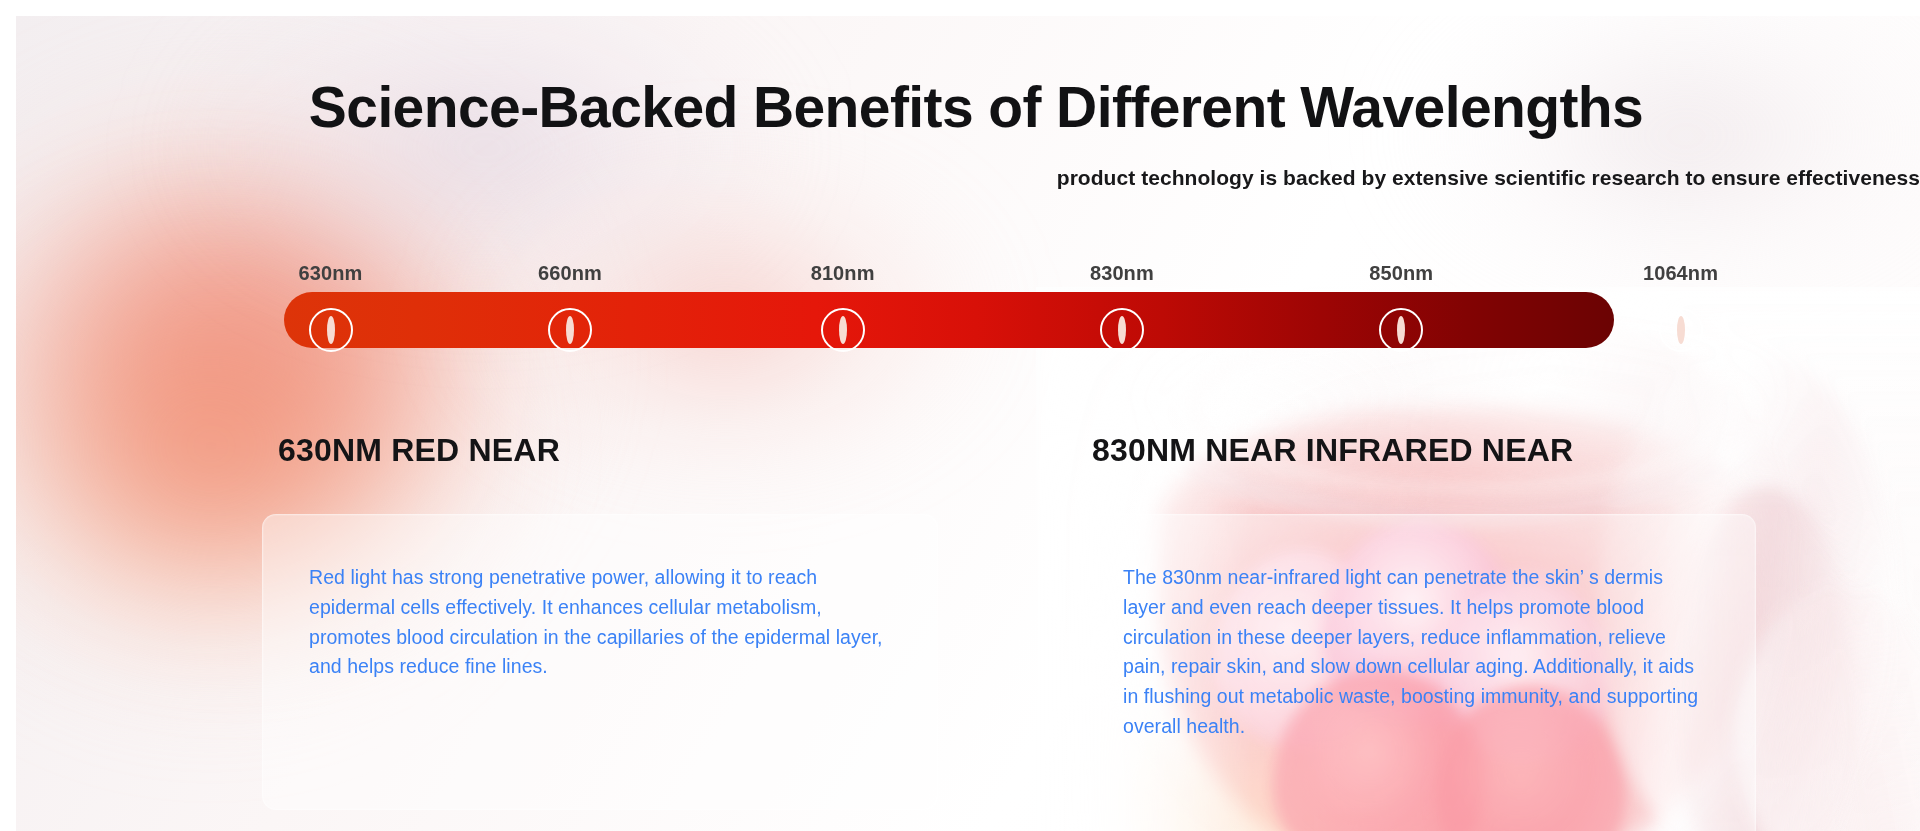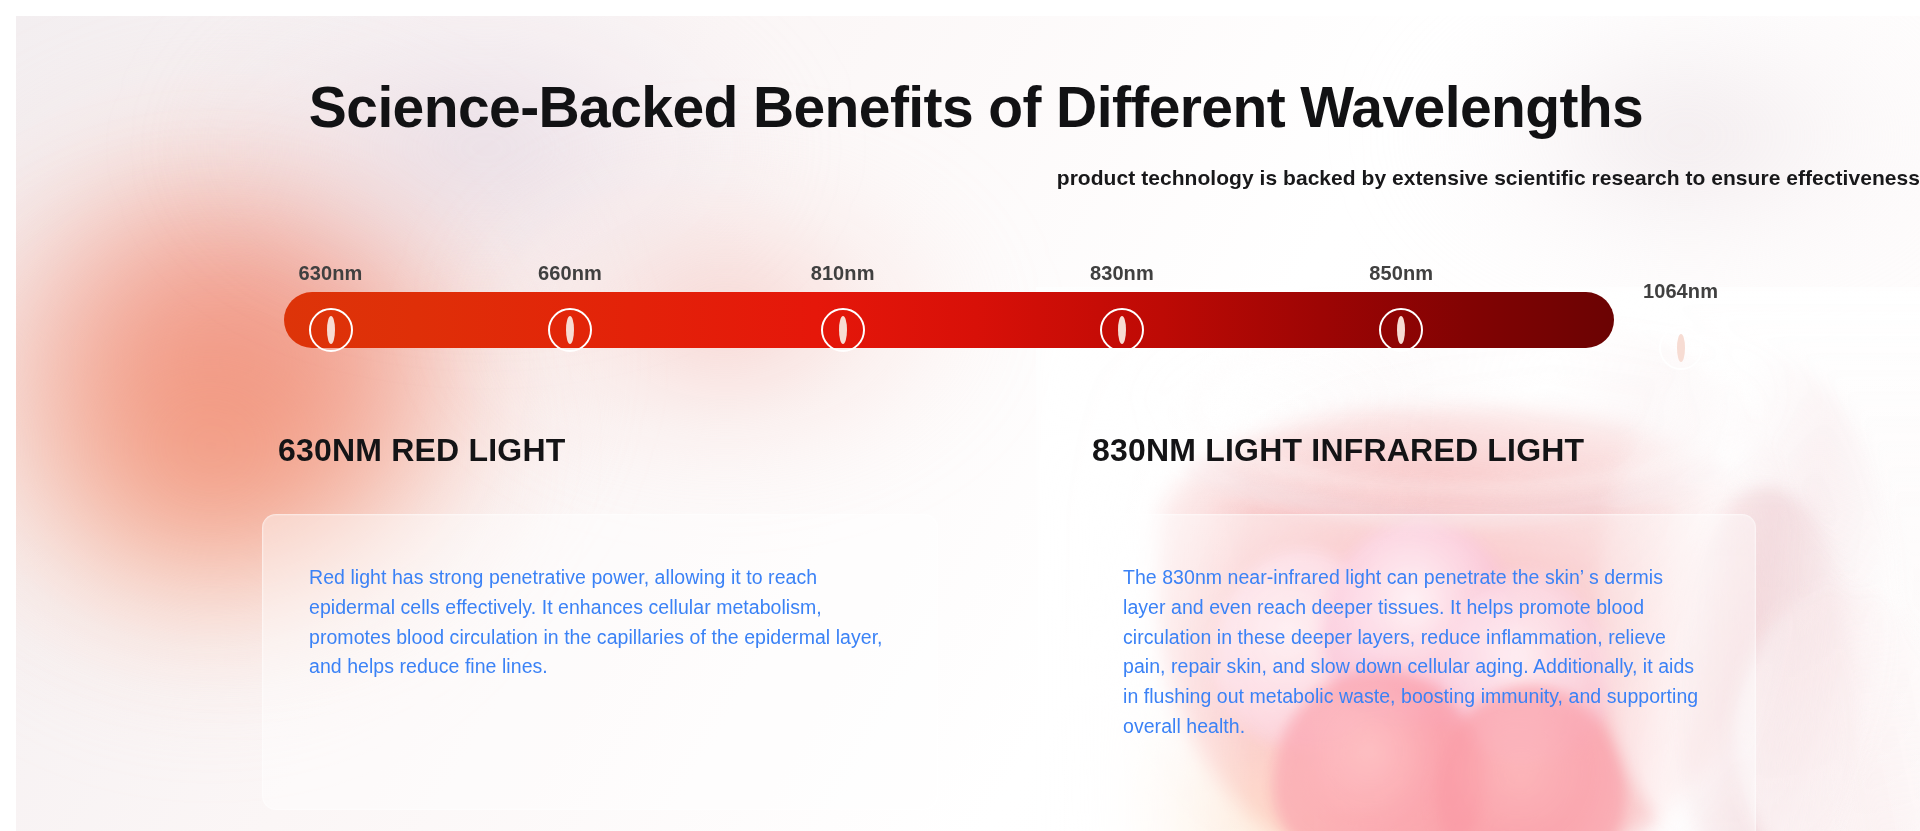--- a/index.html
+++ b/index.html
@@ -339,35 +339,35 @@
             <div class="node-dot" style="border-color: rgb(255, 255, 255);"></div>
           </div>
           <div class="node" style="left: 63%;">
             <div class="node-label">830nm</div>
             <div class="node-dot" style="border-color: rgb(255, 255, 255);"></div>
           </div>
           <div class="node" style="left: 84%;">
             <div class="node-label">850nm</div>
             <div class="node-dot" style="border-color: rgb(255, 255, 255);"></div>
           </div>
-          <div class="node" style="left: 105%; margin-top: 18px;">
+          <div class="node" style="left: 105%;">
             <div class="node-label">1064nm</div>
             <div class="node-dot" style="border-color: rgb(255, 255, 255);"></div>
           </div>
         </div>
     </div>
 
     <div class="col left">
-      <div class="col-heading">630NM RED LIGHT</div>
+      <div class="col-heading">630NM RED NEAR</div>
       <div class="col-card">
         <div class="col-body">Red light has strong penetrative power, allowing it to reach epidermal cells effectively. It enhances cellular metabolism, promotes blood circulation in the capillaries of the epidermal layer, and helps reduce fine lines.</div>
       </div>
     </div>
 
     <div class="col right">
-      <div class="col-heading">830NM LIGHT INFRARED LIGHT</div>
+      <div class="col-heading">830NM NEAR INFRARED NEAR</div>
       <div class="col-card">
         <div class="col-body">The 830nm near-infrared light can penetrate the skin’ s dermis layer and even reach deeper tissues. It helps promote blood circulation in these deeper layers, reduce inflammation, relieve pain, repair skin, and slow down cellular aging. Additionally, it aids in flushing out metabolic waste, boosting immunity, and supporting overall health.</div>
       </div>
     </div>
 
   </div>
 </div>
 
 </body></html>

